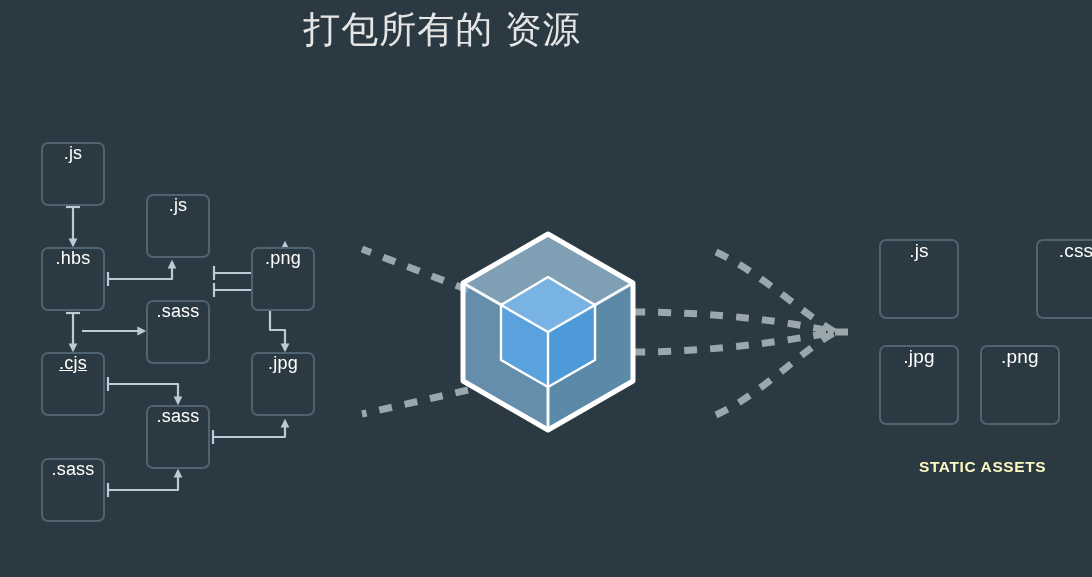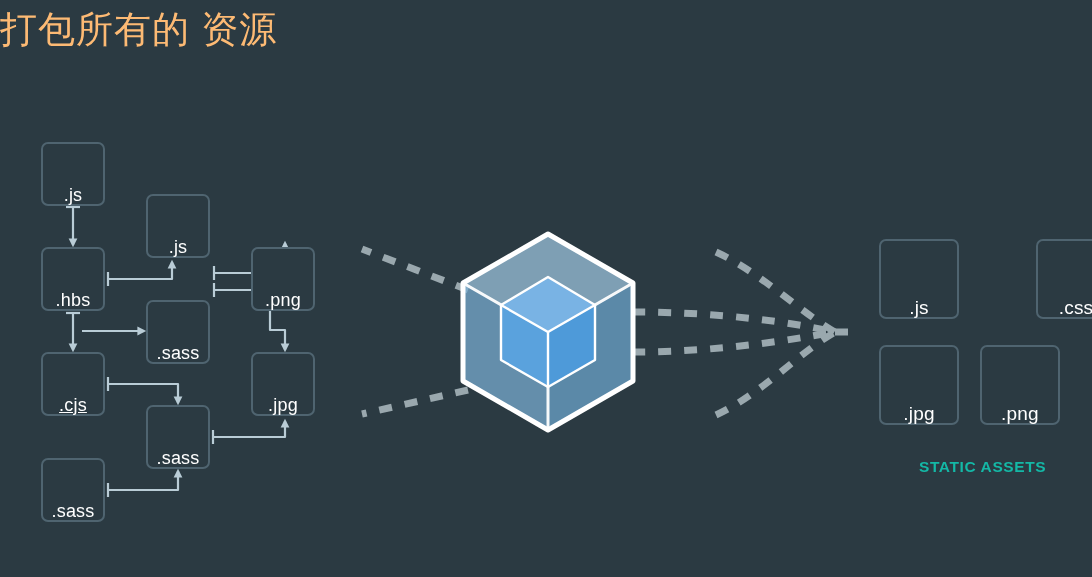--- a/index.html
+++ b/index.html
@@ -20,51 +20,52 @@
     width: 1092px;
     height: 577px;
   }
 
   
   .title {
     position: absolute;
     left: 0;
     top: 6px;
     width: 884px;
-    color: #fdba74;
+    text-align: center;
+    color: #e5e5e5;
     font-size: 37px;
     line-height: 48px;
     font-weight: 400;
     letter-spacing: 1px;
     white-space: pre;
   }
 
   
   .fbox {
     position: absolute;
     box-sizing: border-box;
     border: 2px solid #4f6470;
     border-radius: 7px;
     background: #2b3a42;
     color: #ffffff;
     display: flex;
-    align-items: flex-end;
+    align-items: flex-start;
     justify-content: center;
     font-size: 19px;
     line-height: 1;
     letter-spacing: 0.2px;
     z-index: 3;
   }
   .fbox.left  { width: 64px; height: 64px; font-size: 18px; }
   .fbox.right { width: 80px; height: 80px; font-size: 19px; }
 
   
   .caption {
     position: absolute;
-    color: #14b8a6;
+    color: #fef9c3;
     font-size: 15.5px;
     font-weight: bold;
     letter-spacing: 0.6px;
     white-space: nowrap;
   }
 
   
   .svg-layer {
     position: absolute;
     left: 0; top: 0;

